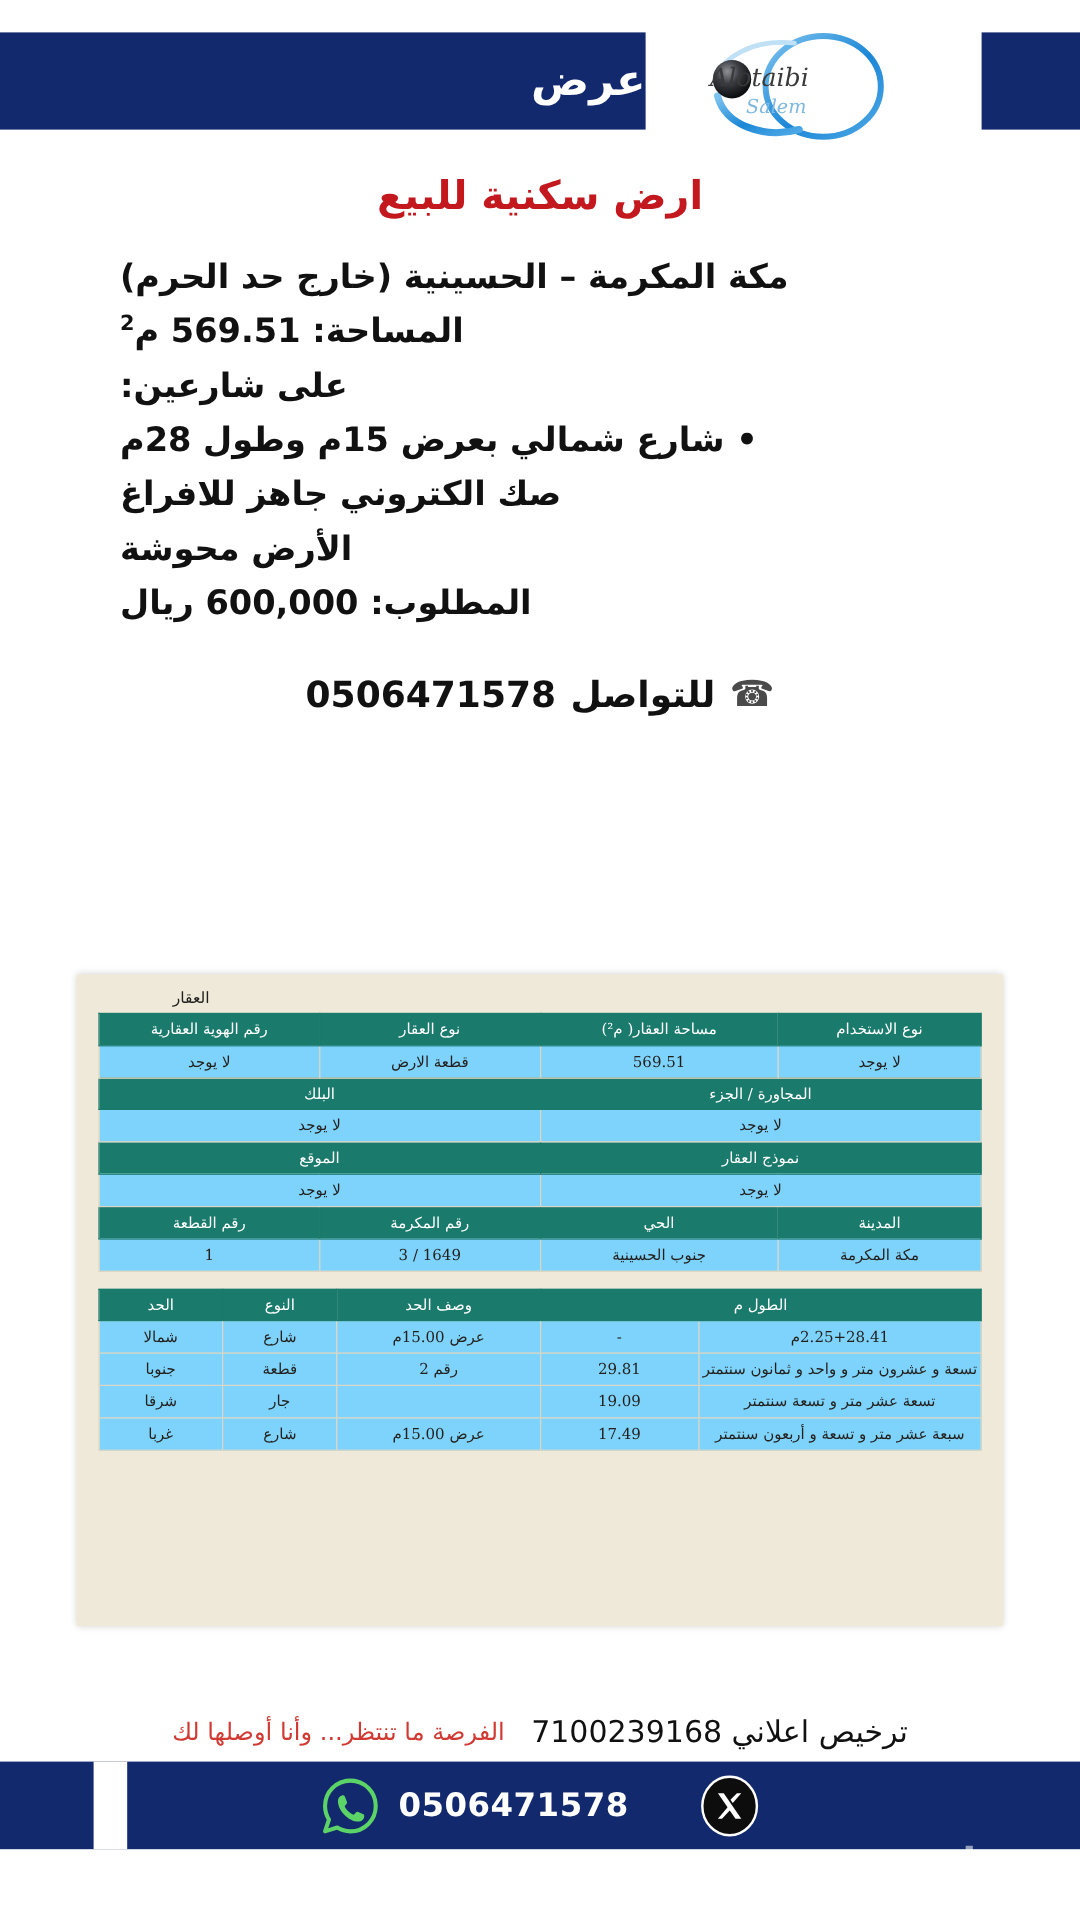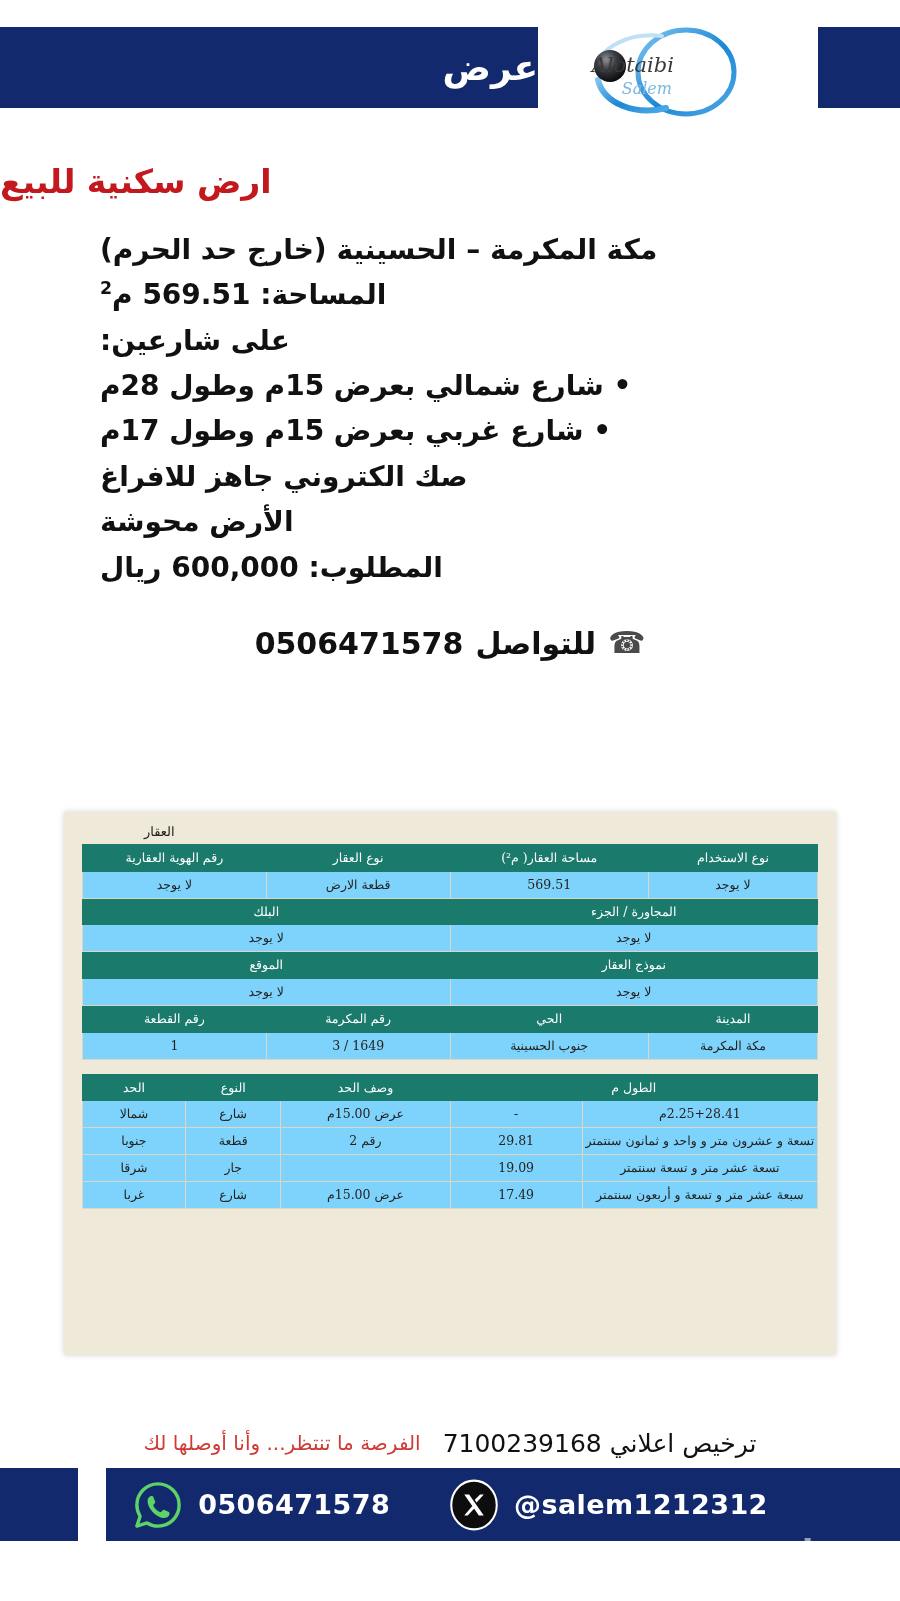--- a/index.html
+++ b/index.html
@@ -49,25 +49,25 @@
     position: absolute;
     left: 578px;
     top: 22px;
     width: 170px;
     height: 100px;
   }
   .logo svg { display: block; width: 170px; height: 100px; }
 
   
   .ad-title {
-    text-align: left;
+    text-align: center;
     color: #c2181e;
     font-size: 33px;
     font-weight: bold;
-    margin-top: 32px;
+    margin-top: 13px;
     letter-spacing: 0.5px;
   }
 
   
   .ad-body {
     margin-top: 26px;
     padding: 0 100px 0 100px;
     text-align: left;
     color: #111111;
     font-size: 28px;
@@ -271,21 +271,20 @@
 
 <div class="ad-title">ارض سكنية للبيع</div>
 
 <div class="ad-body">
   <span class="line">مكة المكرمة – الحسينية (خارج حد الحرم)</span>
   <span class="line"><span>المساحة:</span>
     <span>569.51</span>
     <span>م</span><sup>2</sup></span>
   <span class="line">على شارعين:</span>
   <span class="line bullet">• شارع شمالي بعرض 15م وطول 28م</span>
-  <span class="line bullet">• شارع غربي بعرض 15م وطول 17م</span>
   <span class="line">صك الكتروني جاهز للافراغ</span>
   <span class="line">الأرض محوشة</span>
   <span class="line">المطلوب: 600,000 ريال</span>
 </div>
 
 <div class="contact-line">
   <span class="phone-glyph">☎</span>
   <span>للتواصل</span>
   <span class="num">0506471578</span>
 </div>
@@ -414,20 +413,19 @@
     <span class="label">0506471578</span>
   </div>
 
   <div class="contact-chip">
     <svg class="x-icon" viewBox="0 0 64 64" xmlns="http://www.w3.org/2000/svg">
       <ellipse cx="32" cy="32" rx="28" ry="30" fill="#0d0d0d" stroke="#ffffff" stroke-width="2.5"></ellipse>
       <path d="M20 19 L38 45 L44 45 L26 19 Z" fill="#ffffff"></path>
       <path d="M20 45 L31.5 31.5 L33.8 34.8 L24.2 45 Z" fill="#ffffff"></path>
       <path d="M39.5 19 L44 19 L35.2 28.8 L32.9 25.6 Z" fill="#ffffff"></path>
     </svg>
-    <span class="label">@salem1212312</span>
   </div>
 
 </div>
 
 <div class="watermark-wrap">
   <span class="watermark">حراج</span>
 </div>
 
 </body></html>

